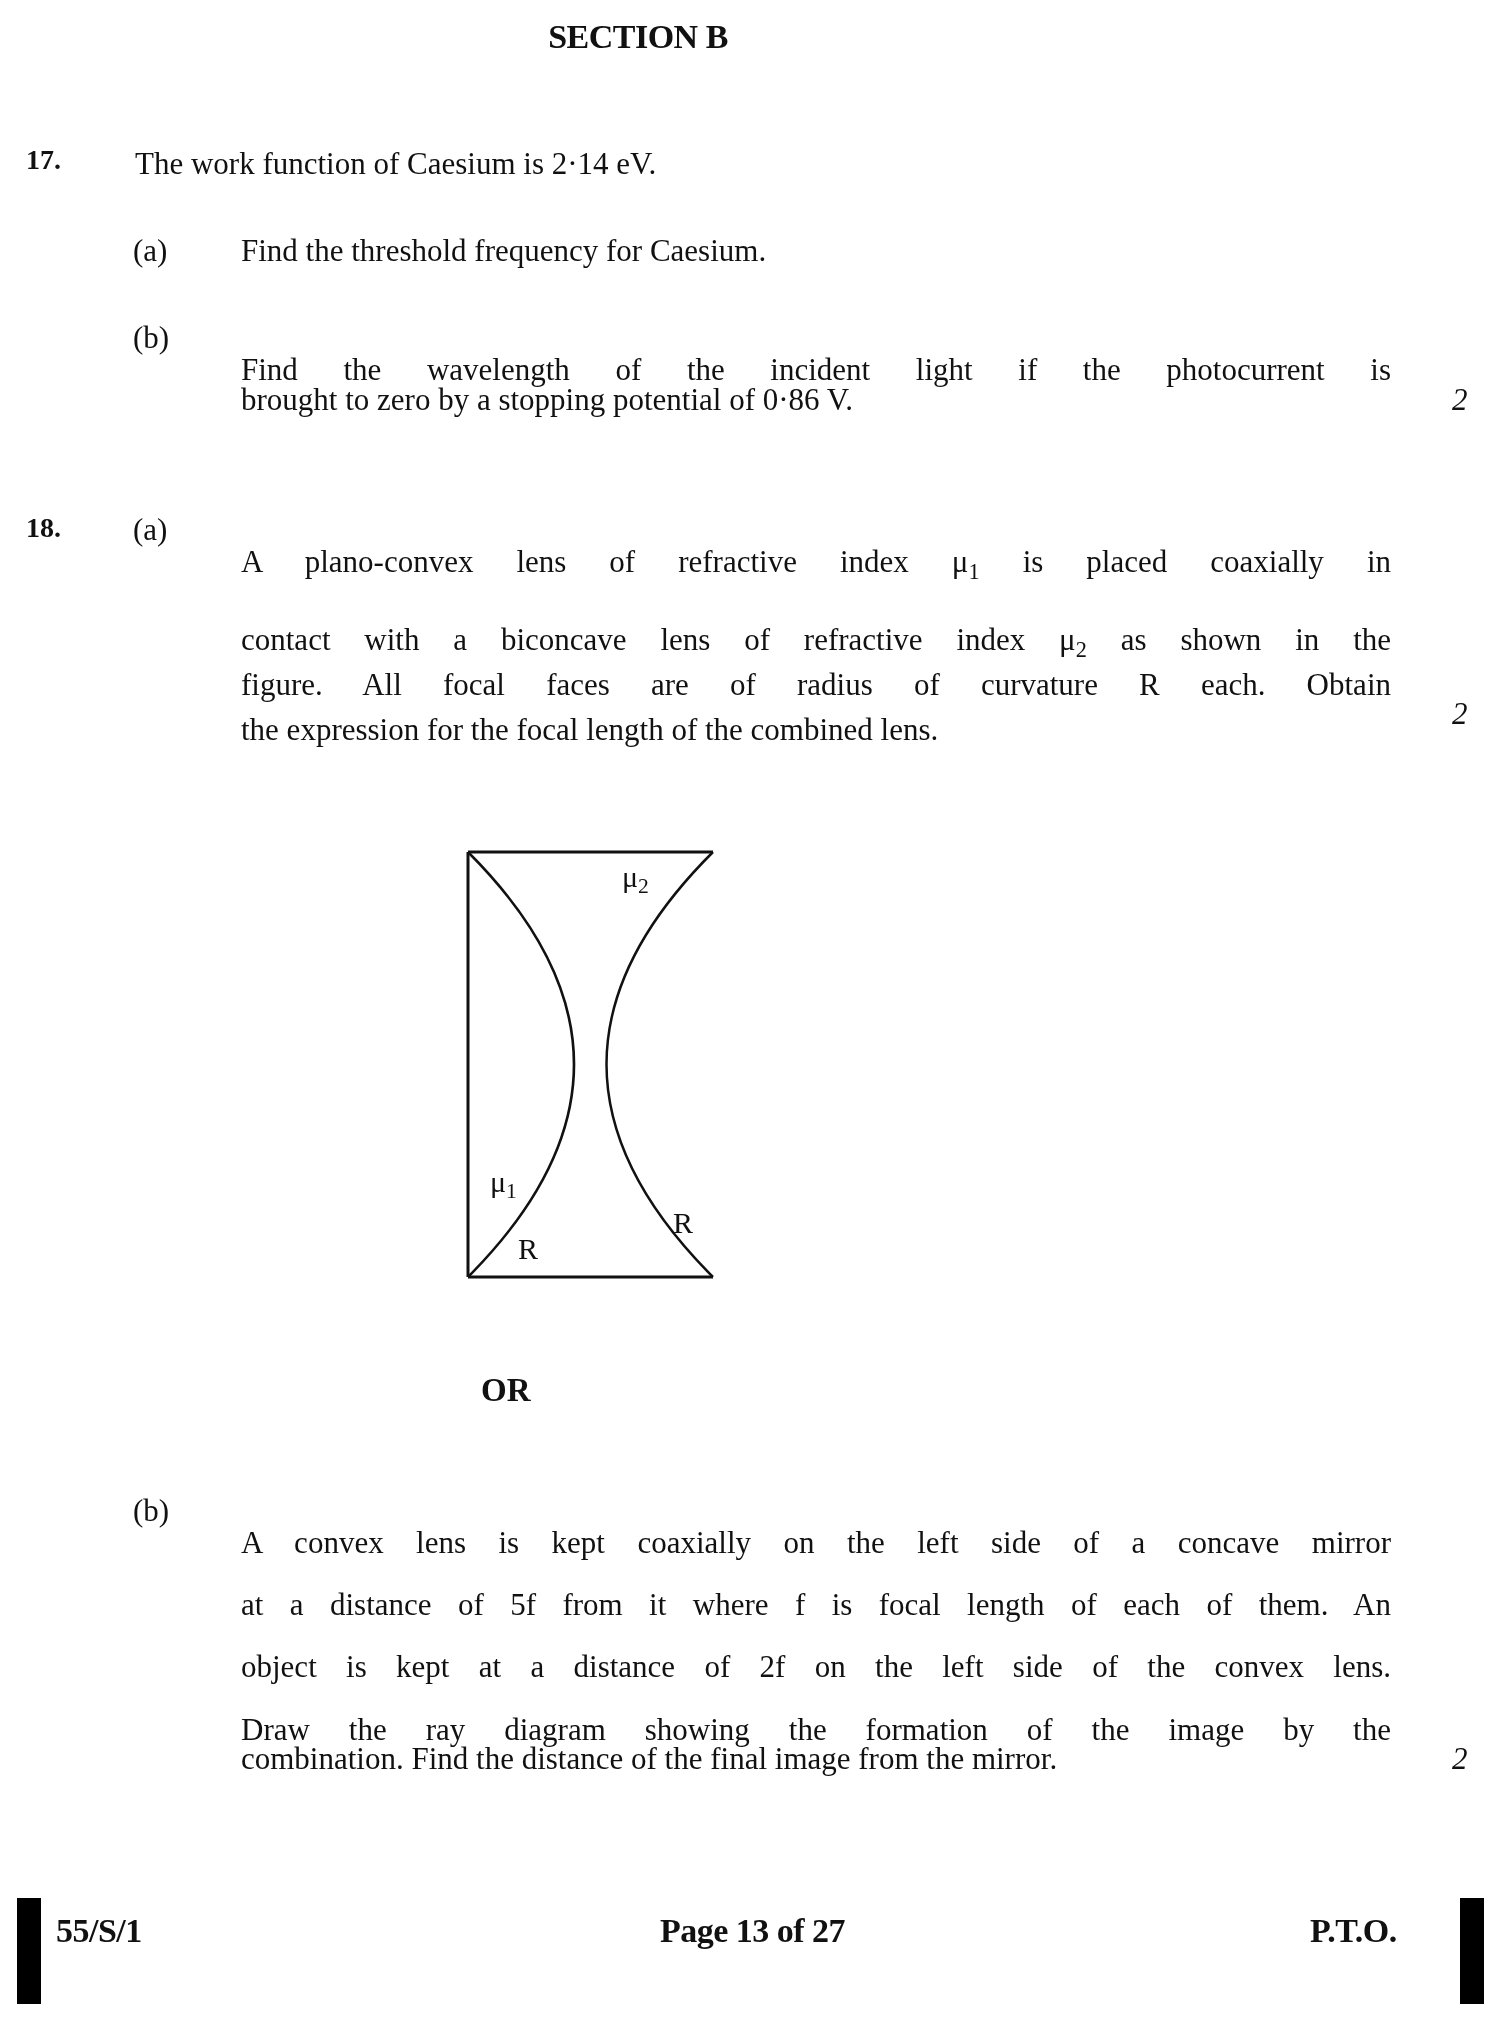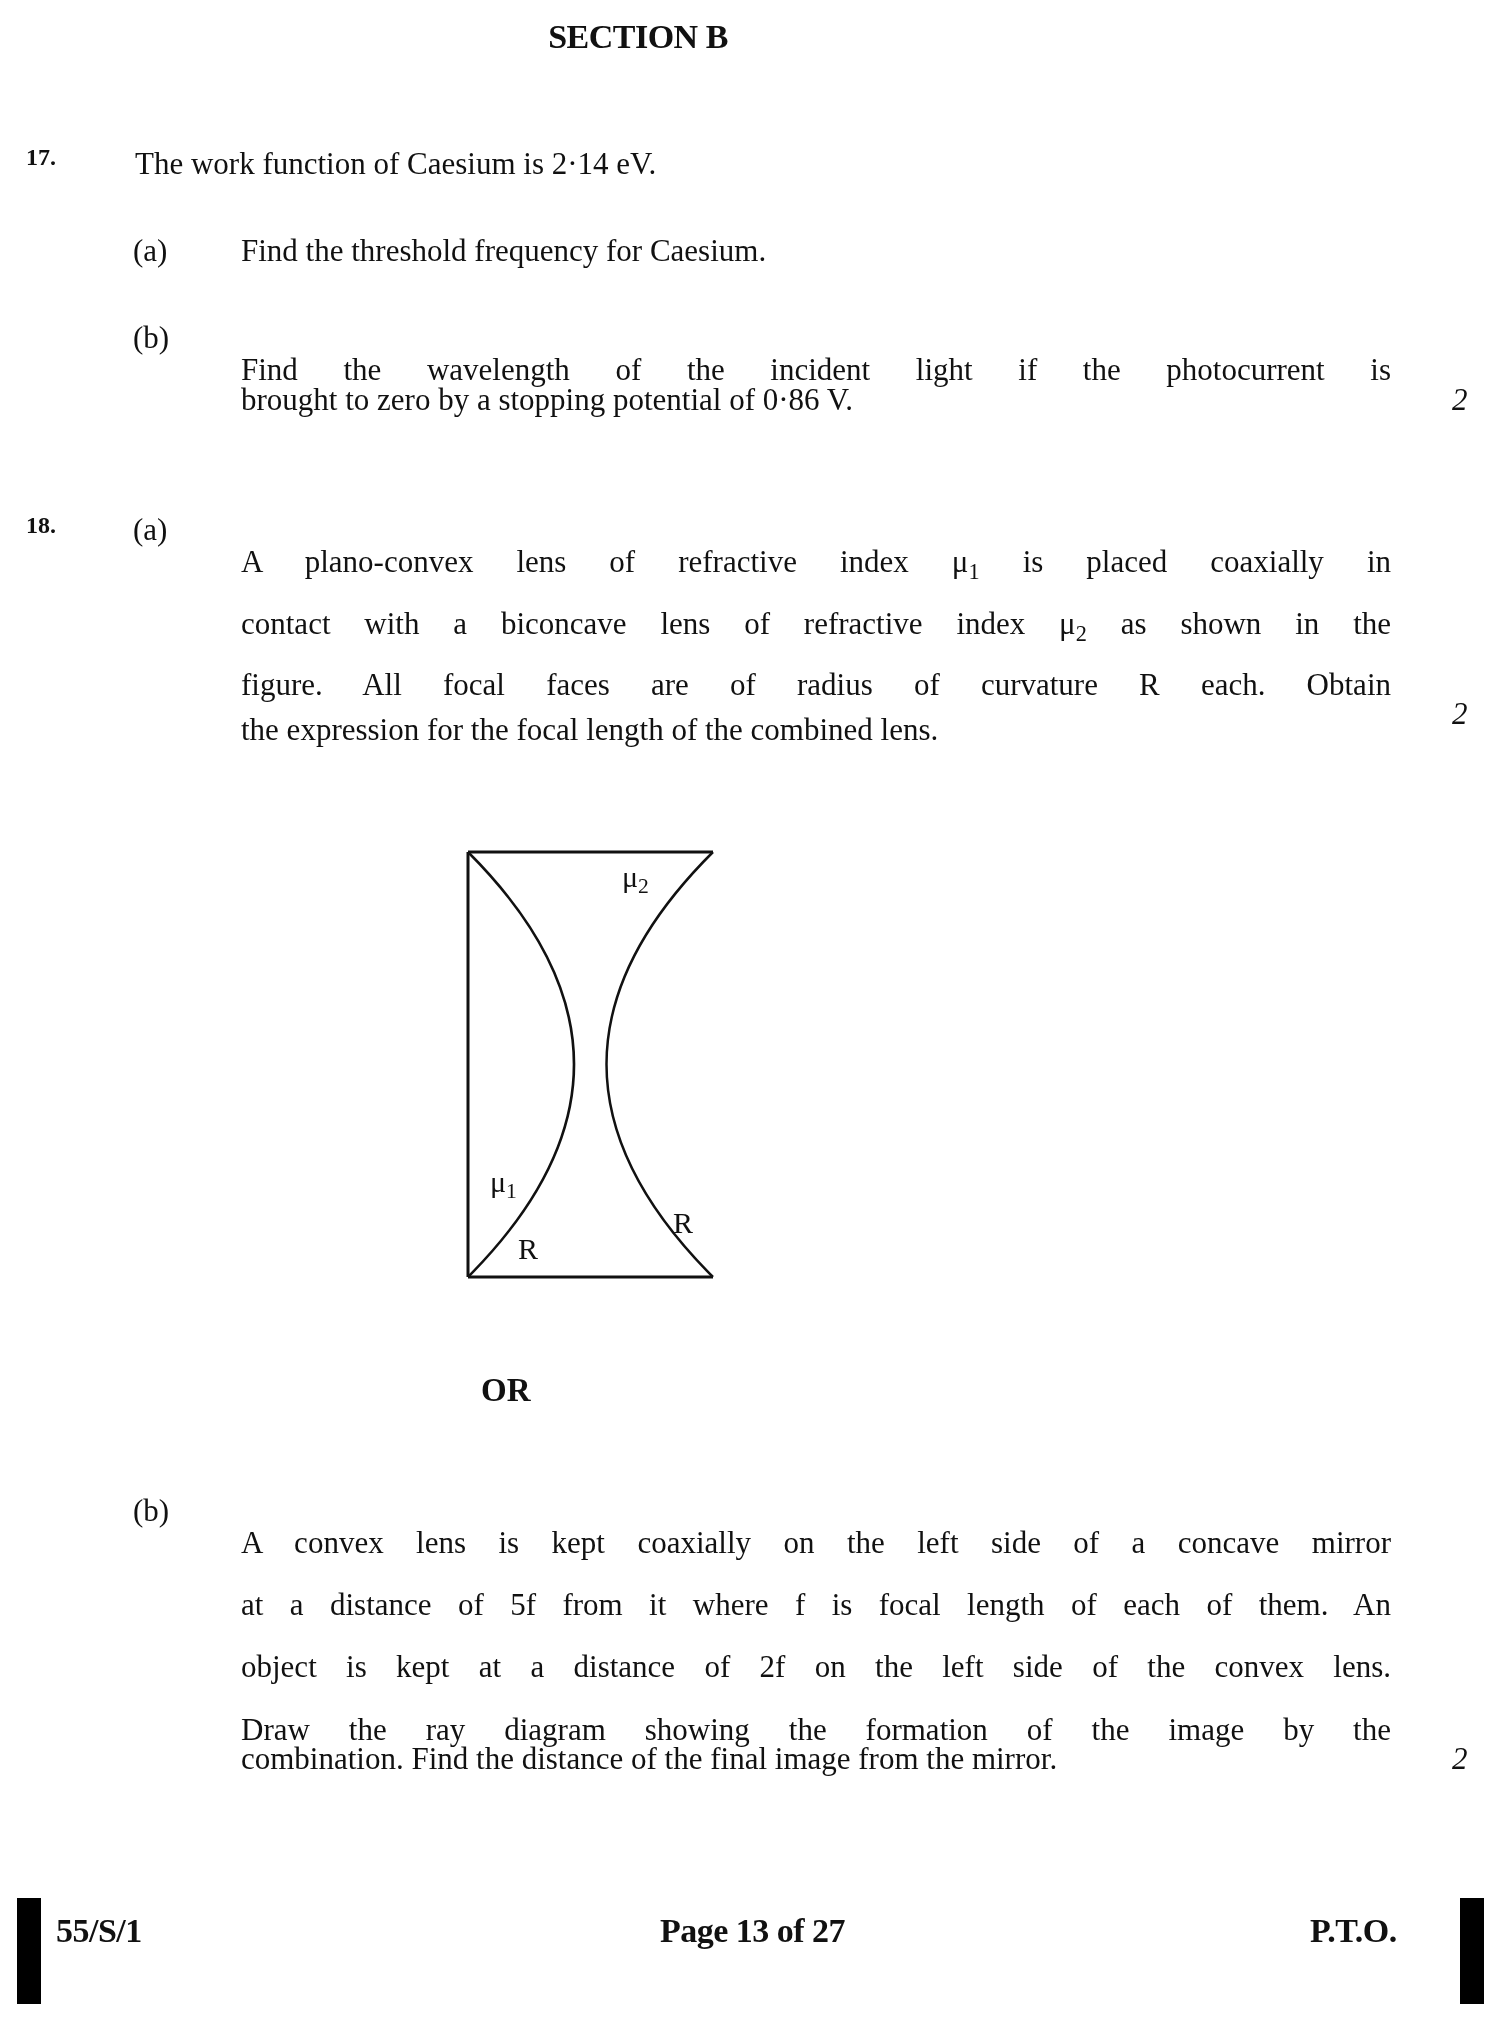--- a/index.html
+++ b/index.html
@@ -2,21 +2,21 @@
 <html><head>
 <meta charset="utf-8">
 <style>
   html, body { margin: 0; padding: 0; background: #ffffff; }
   body { width: 1505px; height: 2034px; position: relative; overflow: hidden;
          font-family: "DejaVu Serif", "Liberation Serif", serif; color: #111; }
   .abs { position: absolute; white-space: nowrap; }
   .serif { font-family: "Liberation Serif", "DejaVu Serif", serif; }
   .section-title { left: 0; width: 1276px; text-align: center; top: 18px;
                    font-size: 34px; font-weight: bold; letter-spacing: -0.5px; }
-  .qnum { left: 26px; font-weight: bold; font-size: 24px; }
+  .qnum { left: 26px; font-weight: bold; font-size: 28px; }
   .part { left: 133px; font-size: 31px; }
   .line { left: 241px; width: 1150px; font-size: 31px; }
   .just { text-align: justify; text-align-last: justify; margin-top: 32px; }
   .marks { left: 1452px; font-size: 31px; font-style: italic; }
   .or { left: 481px; font-weight: bold; font-size: 33px; }
   .sub { font-size: 0.72em; vertical-align: -0.3em; }
   .footer-bar { position: absolute; top: 1898px; width: 24px; height: 106px; background: #000; }
   .footer-text { position: absolute; top: 1912px; font-size: 34px; font-weight: bold; letter-spacing: -0.5px; }
   svg { position: absolute; left: 0; top: 0; }
 </style>
@@ -37,21 +37,21 @@
   <div class="abs line serif" style="top:382px">brought to zero by a stopping potential of 0·86 V.</div>
   <div class="abs marks serif" style="top:382px">2</div>
 </div>
 
 <div>
   <div class="abs qnum serif" style="top:512px">18.</div>
   <div class="abs part serif" style="top:512px">(a)</div>
 
   <div class="abs line serif just" style="top:512px"><span>A plano-convex lens of refractive index </span><span>μ</span><span class="sub">1</span><span> is placed coaxially in</span></div>
 
-  <div class="abs line serif just" style="top:574px"><span>contact with a biconcave lens of refractive index </span><span>μ</span><span class="sub">2</span><span> as shown in the</span></div>
+  <div class="abs line serif just" style="top:590px"><span>contact with a biconcave lens of refractive index </span><span>μ</span><span class="sub">2</span><span> as shown in the</span></div>
 
   <div class="abs line serif just" style="top:635px">figure. All focal faces are of radius of curvature R each. Obtain</div>
   <div class="abs line serif" style="top:712px">the expression for the focal length of the combined lens.</div>
   <div class="abs marks serif" style="top:696px">2</div>
 
   <svg width="1505" height="2034" style="pointer-events:none">
     <g fill="none" stroke="#111" stroke-width="3">
       <line x1="468" y1="852" x2="713" y2="852"></line>
       <line x1="468" y1="1277" x2="713" y2="1277"></line>
       <line x1="468" y1="852" x2="468" y2="1277"></line>

